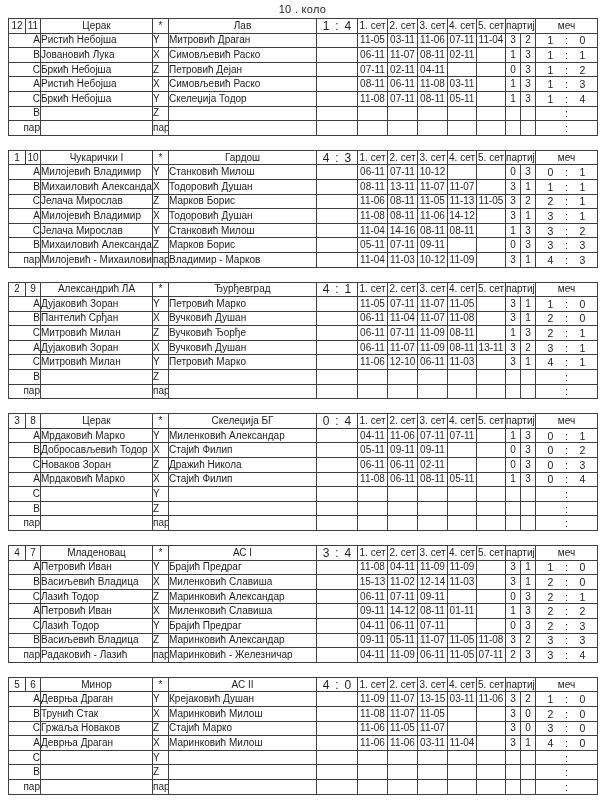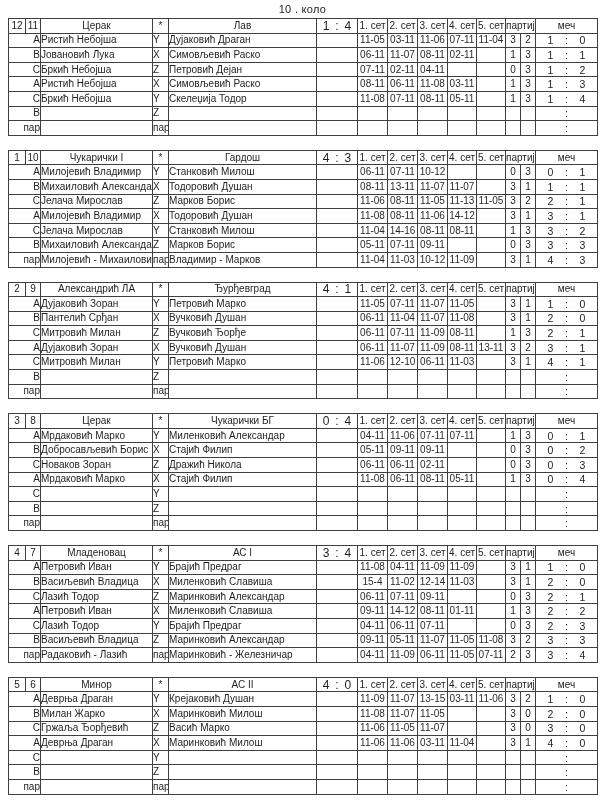--- a/index.html
+++ b/index.html
@@ -100,21 +100,21 @@
         <td class="sethdr">4. сет</td>
         <td class="sethdr">5. сет</td>
         <td class="prthdr" colspan="2">партија</td>
         <td class="mechdr">меч</td>
       </tr>
 
   <tr>
     <td class="letter" colspan="2">A</td>
     <td class="pname">Ристић Небојша</td>
     <td class="mid">Y</td>
-    <td class="pname">Дујаковић Драган</td>
+    <td class="pname">Митровић Драган</td>
     <td></td>
     <td class="setv">11-05</td>
     <td class="setv">03-11</td>
     <td class="setv">11-06</td>
     <td class="setv">07-11</td>
     <td class="setv">11-04</td>
     <td class="prt">3</td>
     <td class="prt">2</td>
     <td>
       <div class="triple">
@@ -667,21 +667,21 @@
         <col style="width:15px">
         <col style="width:15px">
         <col style="width:62px">
     </colgroup>
     <tbody>
       <tr>
         <td class="num">3</td>
         <td class="num">8</td>
         <td class="team">Церак</td>
         <td class="star">*</td>
-        <td class="team">Чукарички БГ</td>
+        <td class="team">Скелеџија БГ</td>
         <td>
           <div class="triple scorebig">
             <span>0</span>
             <span>:</span>
             <span>4</span>
           </div>
         </td>
         <td class="sethdr">1. сет</td>
         <td class="sethdr">2. сет</td>
         <td class="sethdr">3. сет</td>
@@ -708,21 +708,21 @@
       <div class="triple">
         <span>0</span>
         <span>:</span>
         <span>1</span>
       </div>
     </td>
   </tr>
 
   <tr>
     <td class="letter" colspan="2">B</td>
-    <td class="pname">Добросављевић Борис</td>
+    <td class="pname">Добросављевић Тодор</td>
     <td class="mid">X</td>
     <td class="pname">Стајић Филип</td>
     <td></td>
     <td class="setv">05-11</td>
     <td class="setv">09-11</td>
     <td class="setv">09-11</td>
     <td class="setv"></td>
     <td class="setv"></td>
     <td class="prt">0</td>
     <td class="prt">3</td>
@@ -908,21 +908,21 @@
       </div>
     </td>
   </tr>
 
   <tr>
     <td class="letter" colspan="2">B</td>
     <td class="pname">Васиљевић Владица</td>
     <td class="mid">X</td>
     <td class="pname">Миленковић Славиша</td>
     <td></td>
-    <td class="setv">15-4</td>
+    <td class="setv">15-13</td>
     <td class="setv">11-02</td>
     <td class="setv">12-14</td>
     <td class="setv">11-03</td>
     <td class="setv"></td>
     <td class="prt">3</td>
     <td class="prt">1</td>
     <td>
       <div class="triple">
         <span>2</span>
         <span>:</span>
@@ -1100,21 +1100,21 @@
       <div class="triple">
         <span>1</span>
         <span>:</span>
         <span>0</span>
       </div>
     </td>
   </tr>
 
   <tr>
     <td class="letter" colspan="2">B</td>
-    <td class="pname">Милан Жарко</td>
+    <td class="pname">Трунић Стак</td>
     <td class="mid">X</td>
     <td class="pname">Маринковић Милош</td>
     <td></td>
     <td class="setv">11-08</td>
     <td class="setv">11-07</td>
     <td class="setv">11-05</td>
     <td class="setv"></td>
     <td class="setv"></td>
     <td class="prt">3</td>
     <td class="prt">0</td>
@@ -1122,23 +1122,23 @@
       <div class="triple">
         <span>2</span>
         <span>:</span>
         <span>0</span>
       </div>
     </td>
   </tr>
 
   <tr>
     <td class="letter" colspan="2">C</td>
-    <td class="pname">Гржаља Ђорђевић</td>
+    <td class="pname">Гржаља Новаков</td>
     <td class="mid">Z</td>
-    <td class="pname">Васић Марко</td>
+    <td class="pname">Стајић Марко</td>
     <td></td>
     <td class="setv">11-06</td>
     <td class="setv">11-05</td>
     <td class="setv">11-07</td>
     <td class="setv"></td>
     <td class="setv"></td>
     <td class="prt">3</td>
     <td class="prt">0</td>
     <td>
       <div class="triple">

